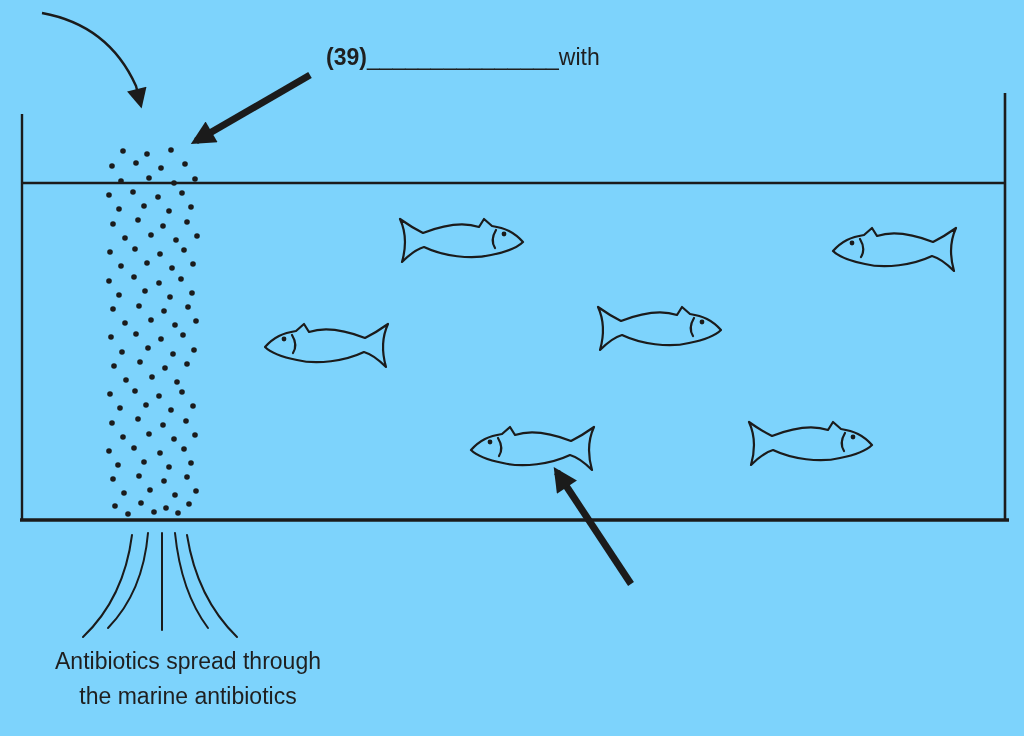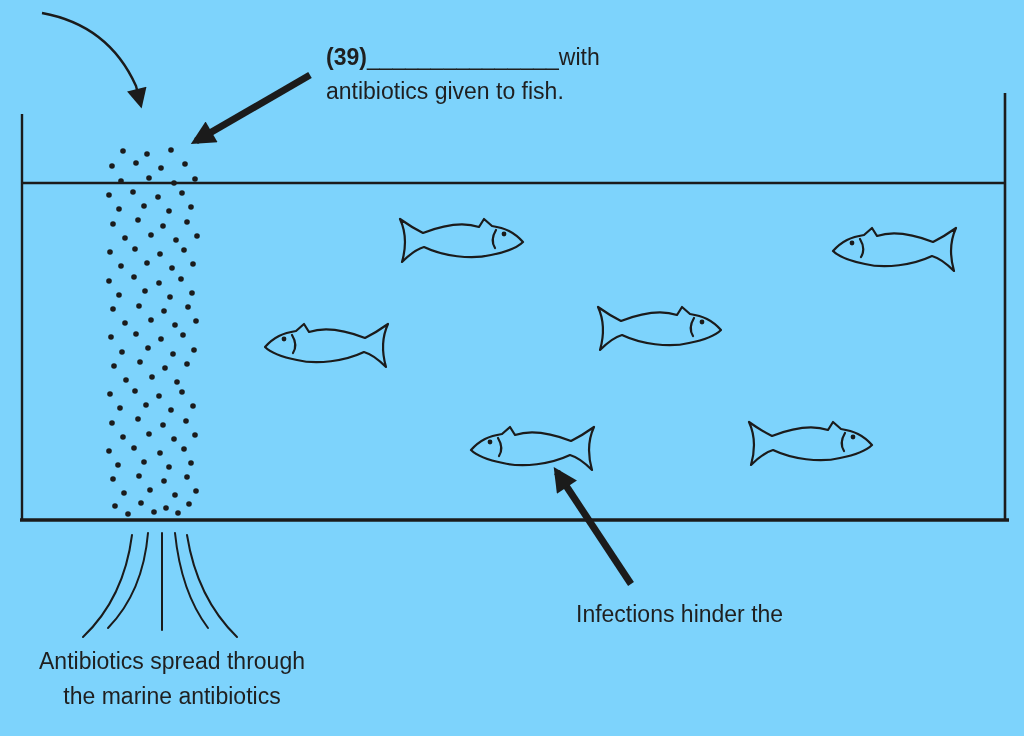--- a/index.html
+++ b/index.html
@@ -161,25 +161,23 @@
       <use href="#fish-shape" transform="translate(810,443) scale(1,1)"></use>
       <path d="M42,13 C86,21 118,46 136,86 L140,102" fill="none" stroke="#1b1b1b" stroke-width="2.4" marker-end="url(#ah-small)"></path>
       <line x1="310" y1="75" x2="196" y2="141" stroke="#1b1b1b" stroke-width="7" marker-end="url(#ah-big)"></line>
       <line x1="631" y1="584" x2="557" y2="472" stroke="#1b1b1b" stroke-width="7" marker-end="url(#ah-big)"></line>
     </svg>
 
   <div class="lbl" id="label39" style="left:326px;top:40px;">
     <div>
       <b>(39)</b><span class="blank">_______________</span><span>with</span>
     </div>
-    <div>antibiotics given to fish.</div>
   </div>
 
   <div class="lbl" id="label40" style="left:576px;top:596px;">
-    <div>Infections hinder the</div>
   </div>
 
-  <div class="caption" style="left:4px;top:644px;width:336px;">
+  <div class="caption" style="left:20px;top:644px;width:336px;">
     <div>Antibiotics spread through</div>
     <div>the marine antibiotics</div>
   </div>
 
 </div>
 
 </body></html>

